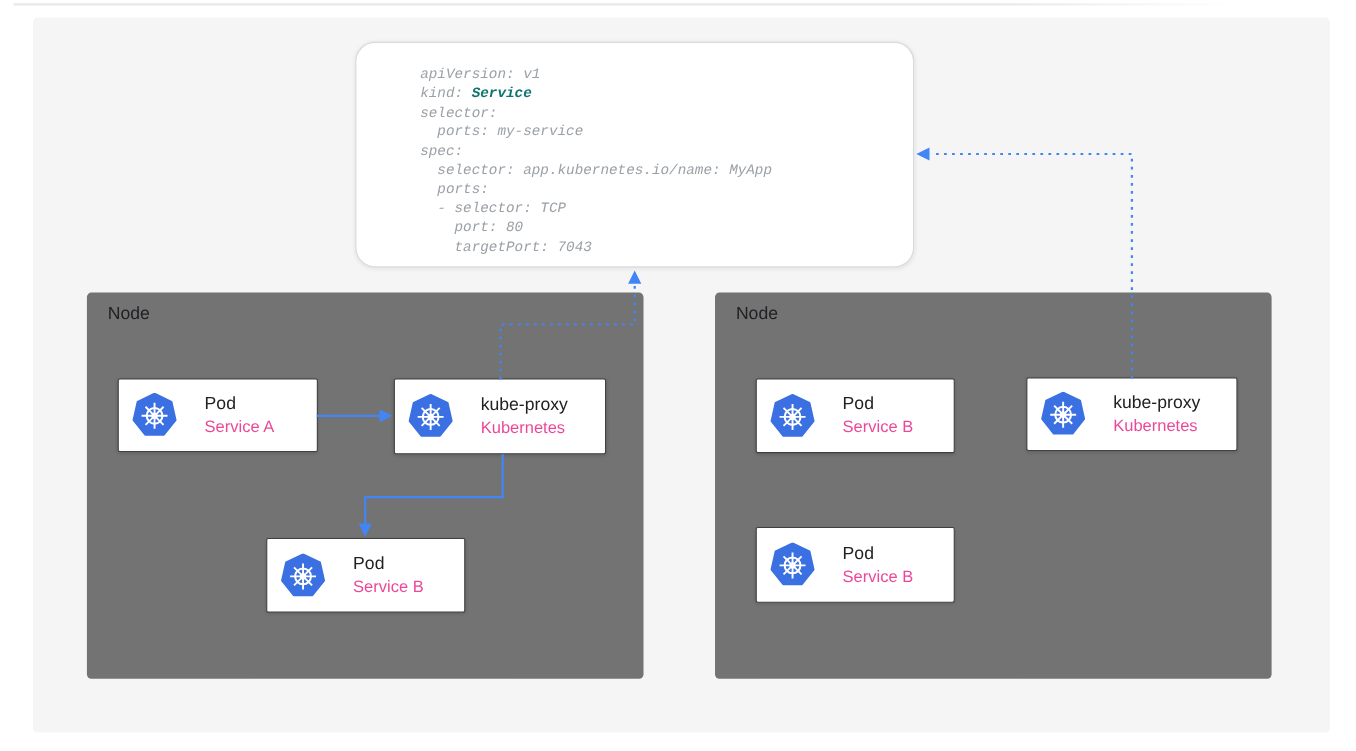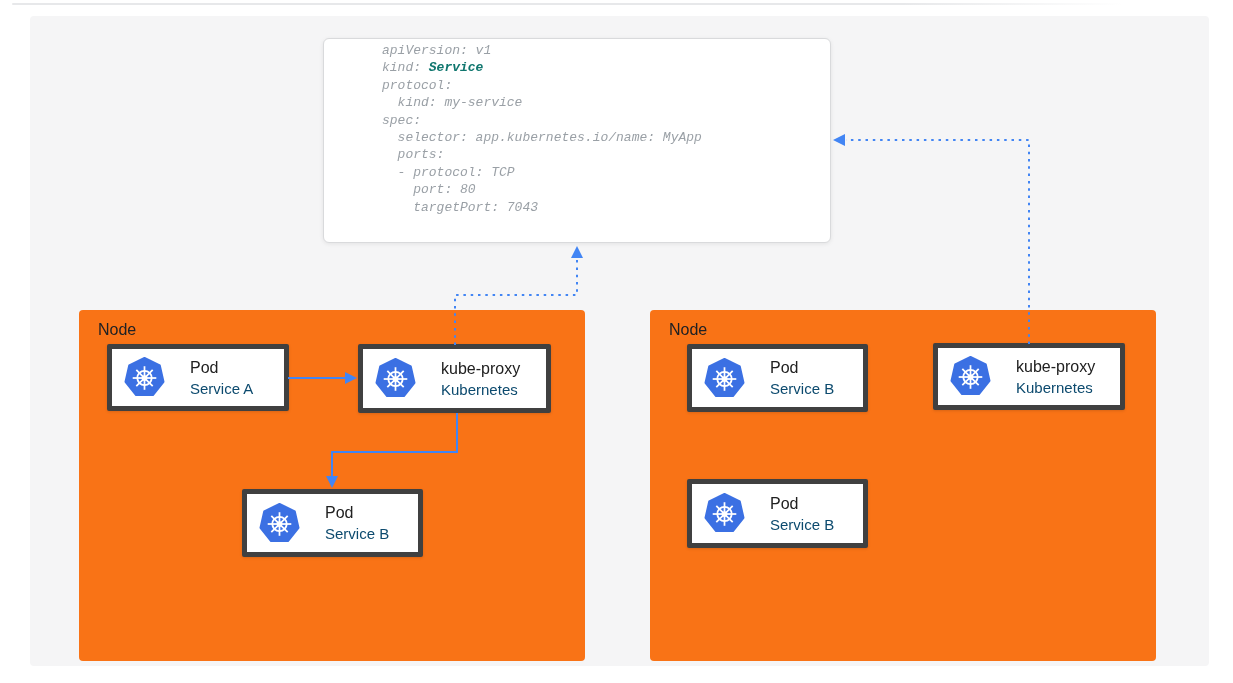--- a/index.html
+++ b/index.html
@@ -7,46 +7,46 @@
           font-family:"Liberation Sans",sans-serif;}
 
   .top-rule{position:absolute;left:12px;top:3px;width:1112px;height:2px;border-radius:1px;
             background:linear-gradient(90deg,#e7e8ea 0%,#e7e8ea 80%,rgba(231,232,234,0) 100%);}
 
   .panel{position:absolute;left:30px;top:16px;width:1179px;height:650px;
          background:#f5f5f6;border-radius:4px;}
 
   
   .yaml-box{position:absolute;left:323px;top:38px;width:508px;height:205px;box-sizing:border-box;
-            background:#ffffff;border:1px solid #d9dadc;border-radius:6px;
-            box-shadow:0 1px 4px rgba(0,0,0,.08);padding:3px 0 0 58px;}
+            background:#ffffff;border:1px solid #d9dadc;border-radius:18px;
+            box-shadow:0 1px 4px rgba(0,0,0,.08);padding:20px 0 0 58px;}
   .code-line{white-space:pre;font-family:"Liberation Mono",monospace;font-style:italic;
              font-size:13px;line-height:17.4px;color:#9aa0a6;}
   .code-line b{font-weight:700;color:#0f766e;}
 
   
-  .node{position:absolute;width:506px;height:351px;background:#f97316;border-radius:4px;margin-top:44px;}
+  .node{position:absolute;width:506px;height:351px;background:#737373;border-radius:4px;}
   .node-left{left:79px;top:266px;}
   .node-right{left:650px;top:266px;}
   .node-label{position:absolute;left:19px;top:11px;font-size:16px;color:#202124;}
 
   
   .card{position:absolute;display:flex;align-items:center;box-sizing:border-box;
-        background:#ffffff;border:5px solid #404040;border-radius:2px;
+        background:#ffffff;border:1px solid #404040;border-radius:2px;
         box-shadow:0 1px 3px rgba(0,0,0,.13);padding-left:12px;}
   .card-pod-a{left:107px;top:344px;width:182px;height:67px;}
   .card-kproxy-1{left:358px;top:344px;width:193px;height:69px;}
   .card-pod-b-left{left:242px;top:489px;width:181px;height:68px;}
   .card-pod-b-r1{left:687px;top:344px;width:181px;height:68px;}
   .card-kproxy-2{left:933px;top:343px;width:192px;height:67px;}
   .card-pod-b-r2{left:687px;top:479px;width:181px;height:69px;}
   .k8s-icon{width:41px;height:41px;flex:0 0 auto;}
   .card-txt{margin-left:25px;}
   .card-title{font-size:16px;line-height:20px;color:#212121;}
-  .card-subtitle{font-size:15px;line-height:19px;color:#0c4a6e;margin-top:1px;}
+  .card-subtitle{font-size:15px;line-height:19px;color:#ec4899;margin-top:1px;}
 
   .connectors{position:absolute;left:0;top:0;width:1233px;height:683px;pointer-events:none;}
   .hidden-defs{position:absolute;width:0;height:0;overflow:hidden;}
 </style>
 </head>
 <body>
 
 <svg class="hidden-defs" xmlns="http://www.w3.org/2000/svg">
   <symbol id="k8s-sym" viewBox="0 0 40 40">
     <polygon points="20,1 5.1,8.2 1.5,24.2 11.8,37.1 28.2,37.1 38.5,24.2 34.9,8.2" fill="#3b70e3" stroke="#3b70e3" stroke-width="2" stroke-linejoin="round"></polygon>
@@ -66,26 +66,26 @@
 </svg>
 
 <div class="canvas">
 
   <div class="top-rule"></div>
   <div class="panel"></div>
 
   <div class="yaml-box">
     <div class="code-line">apiVersion: v1</div>
     <div class="code-line"><span>kind: </span><b>Service</b></div>
-    <div class="code-line">protocol:</div>
-    <div class="code-line">  kind: my-service</div>
+    <div class="code-line">selector:</div>
+    <div class="code-line">  ports: my-service</div>
     <div class="code-line">spec:</div>
     <div class="code-line">  selector: app.kubernetes.io/name: MyApp</div>
     <div class="code-line">  ports:</div>
-    <div class="code-line">  - protocol: TCP</div>
+    <div class="code-line">  - selector: TCP</div>
     <div class="code-line">    port: 80</div>
     <div class="code-line">    targetPort: 7043</div>
   </div>
 
   <div class="node node-left">
     <div class="node-label">Node</div>
   </div>
 
   <div class="node node-right">
     <div class="node-label">Node</div>

